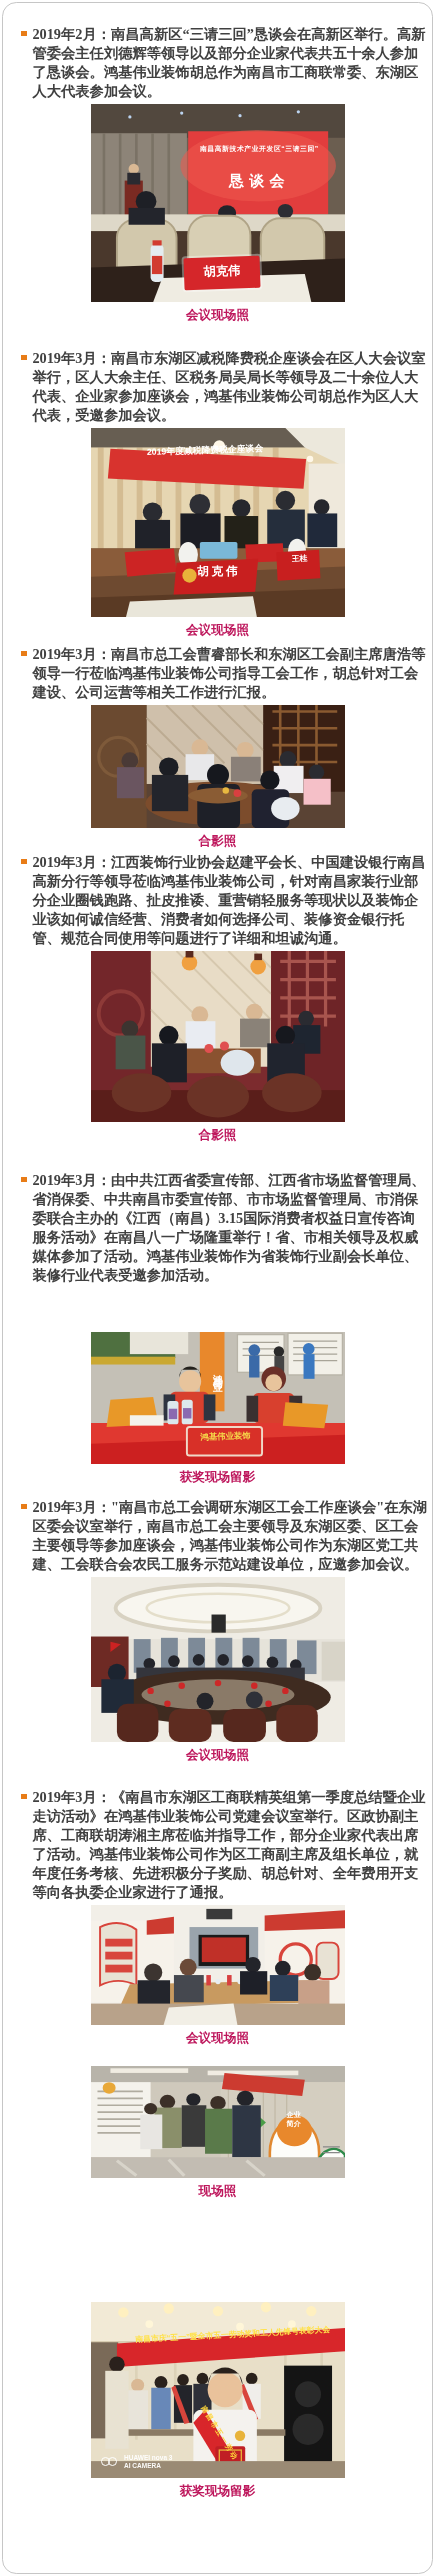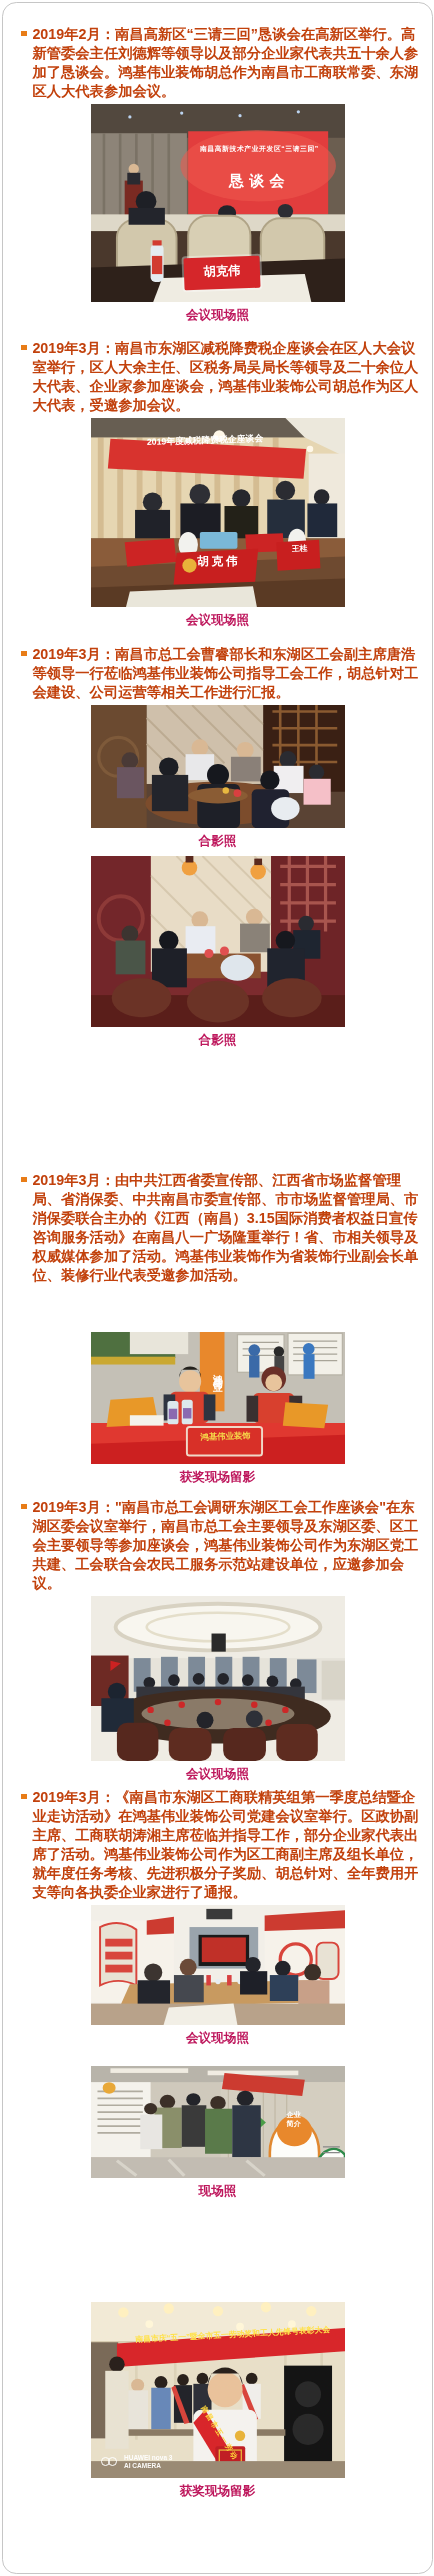--- a/index.html
+++ b/index.html
@@ -1,21 +1,21 @@
 <!DOCTYPE html>
 <html style="font-size:10.4px"><head>
 <meta charset="utf-8">
 <style>
   html,body{margin:0;padding:0;background:#fff;}
   .page{position:relative;width:435px;height:2576px;background:#fff;overflow:hidden;
         font-family:"Liberation Sans","DejaVu Sans",sans-serif;}
   .frame{position:absolute;inset:1.9px;border:1.3px solid #c6c6c6;border-radius:14.3px;pointer-events:none;}
   .entry{position:absolute;left:0;width:435px;}
   .entry-text{position:relative;margin:0 6.5px 0 21.4px;padding-left:11px;
-              font-size:14.3px;line-height:19px;font-weight:700;color:#c2410c;}
+              font-size:14.3px;line-height:19px;font-weight:700;color:#404040;font-family:Liberation Serif, serif;}
   .bullet{position:absolute;left:0;top:5.8px;width:5.2px;height:5.2px;background:#e87c17;}
   figure{width:254px;margin:3.2px auto 0 auto;position:relative;}
   figure.gap-lg{margin-top:47px;}
   .photo{position:relative;width:254px;overflow:hidden;background:#888;}
   .photo svg{display:block;width:100%;height:100%;}
   figcaption{margin-top:4.5px;text-align:center;font-size:12.6px;font-weight:700;color:#be185d;}
   .ovl{position:absolute;text-align:center;}
   .scr1{left:40%;top:20%;width:53%;color:#fff;font-size:6.8px;font-weight:700;letter-spacing:0.6px;}
   .scr2{left:40%;top:34%;width:53%;color:#fff;font-size:15px;font-weight:700;letter-spacing:5.2px;}
   .card1{left:37%;top:77%;width:30%;height:16%;background:#d5262a;transform:rotate(-2deg);
@@ -81,21 +81,21 @@
           <rect x="95" y="210" width="14" height="8" fill="#d23c30"></rect>
         </svg>
         <div class="ovl scr1">南昌高新技术产业开发区“三请三回”</div>
         <div class="ovl scr2">恳谈会</div>
         <div class="ovl card1">胡克伟</div>
       </div>
       <figcaption>会议现场照</figcaption>
     </figure>
   </section>
 
-  <section class="entry" style="top:339px">
+  <section class="entry" style="top:349px">
     <div class="entry-text">
       <span class="bullet"></span>
       <span>2019年3月：南昌市东湖区减税降费税企座谈会在区人大会议室举行，区人大余主任、区税务局吴局长等领导及二十余位人大代表、企业家参加座谈会，鸿基伟业装饰公司胡总作为区人大代表，受邀参加会议。</span>
     </div>
     <figure>
       <div class="photo" style="height:189px">
         <svg viewBox="0 0 392 292" preserveAspectRatio="none">
           <rect width="392" height="292" fill="#e6d6b2"></rect>
           <path d="M15 30v170M45 30v170M75 30v170M105 30v170M135 30v170M165 30v170M195 30v170M225 30v170M255 30v170M285 30v170" stroke="#d4bc92" stroke-width="9"></path>
           <rect width="392" height="30" fill="#675e52"></rect>
@@ -171,20 +171,24 @@
           <ellipse cx="300" cy="160" rx="22" ry="18" fill="#e8ecf0"></ellipse>
           <circle cx="226" cy="136" r="6" fill="#d84040"></circle>
             <circle cx="208" cy="132" r="5" fill="#e8b840"></circle>
         </svg>
       </div>
       <figcaption>合影照</figcaption>
     </figure>
   </section>
 
   <section class="entry" style="top:853px">
+    <div class="entry-text">
+      <span class="bullet"></span>
+      <span>2019年3月：江西装饰行业协会赵建平会长、中国建设银行南昌高新分行等领导莅临鸿基伟业装饰公司，针对南昌家装行业部分企业圈钱跑路、扯皮推诿、重营销轻服务等现状以及装饰企业该如何诚信经营、消费者如何选择公司、装修资金银行托管、规范合同使用等问题进行了详细和坦诚沟通。</span>
+    </div>
     <figure>
       <div class="photo" style="height:171px">
         <svg viewBox="0 0 392 263" preserveAspectRatio="none">
           <rect width="392" height="263" fill="#7c2b2e"></rect>
           <rect x="92" y="0" width="186" height="178" fill="#e8dcc6"></rect>
           <path d="M92 30l80 80M132 0l110 110M172 0l106 106M212 0l66 66M92 90l60 60M252 0l26 26" stroke="#d6c8ae" stroke-width="3"></path>
           <rect x="0" y="0" width="92" height="263" fill="#73262a"></rect>
           <circle cx="46" cy="96" r="34" fill="none" stroke="#8e3a38" stroke-width="6"></circle>
           <rect x="278" y="0" width="114" height="263" fill="#6e2427"></rect>
           <path d="M292 16h86M292 44h86M292 72h86M292 100h86M306 0v116M334 0v116M362 0v116" stroke="#a8554e" stroke-width="5"></path>

